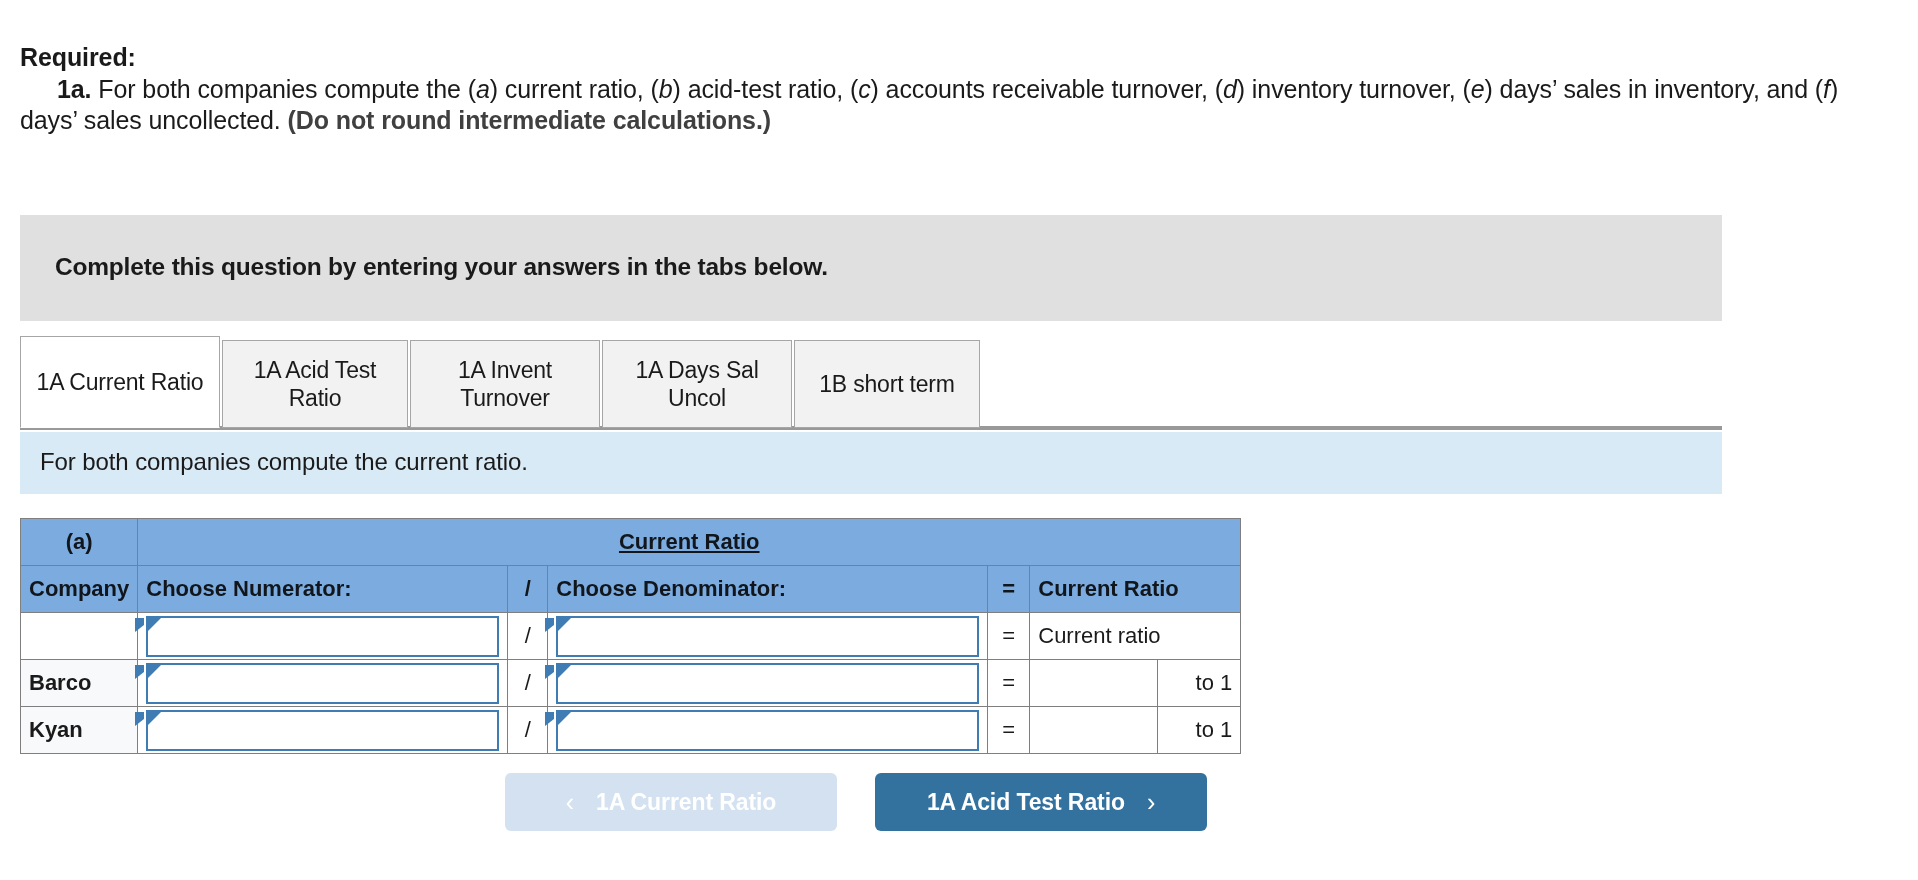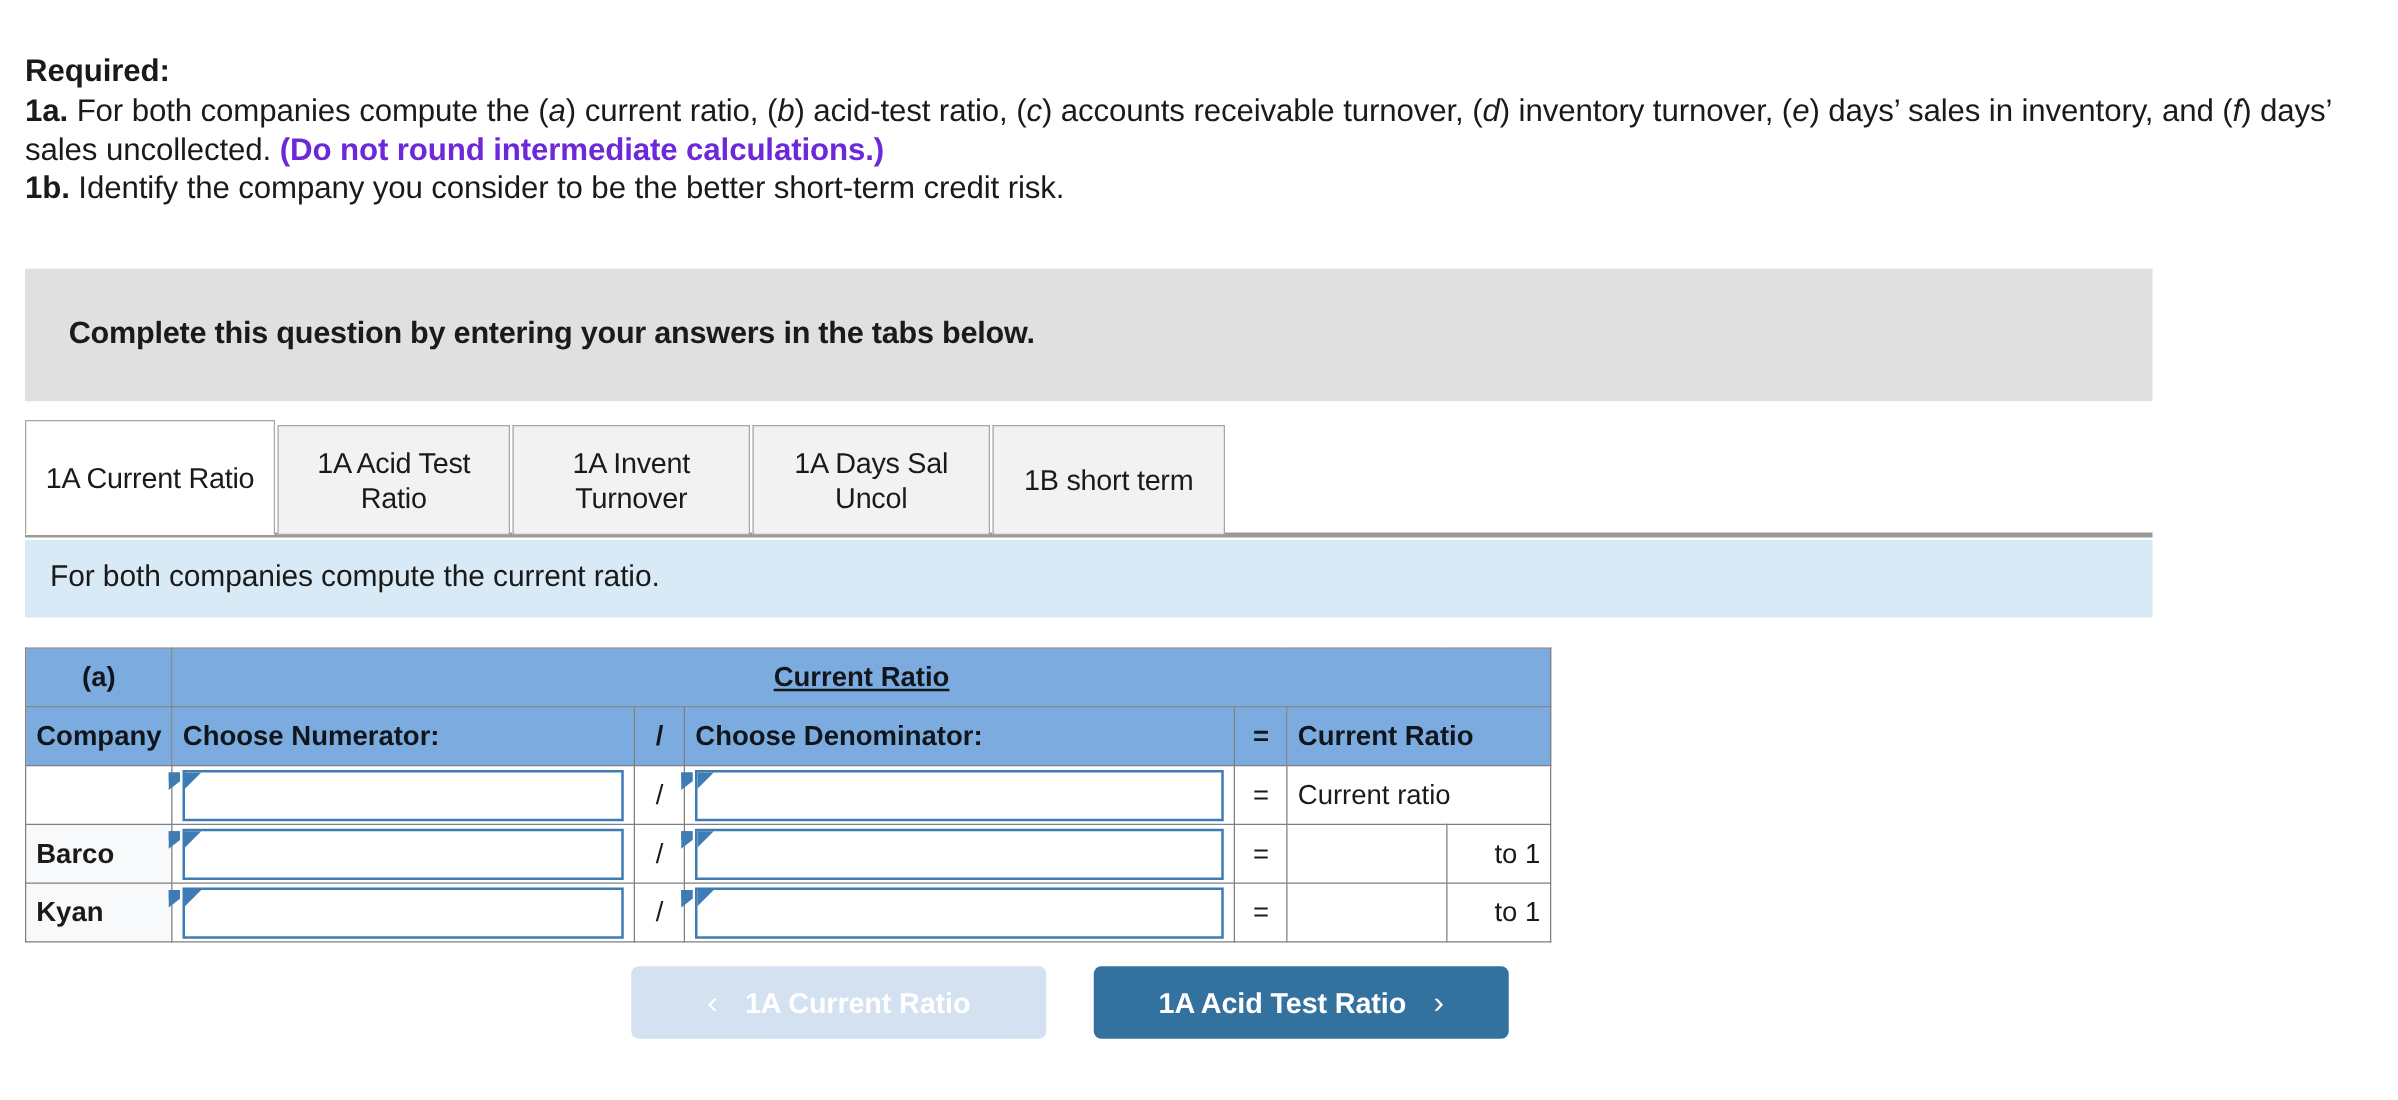--- a/index.html
+++ b/index.html
@@ -28,24 +28,25 @@
     font-size: 25px;
     display: block;
     margin-bottom: 1px;
     margin-top: 24px;
   }
   .req-line {
     display: block;
   }
   .req-label {
     font-weight: bold;
+    margin-left: 37px;
   }
   .ital { font-style: italic; }
   .warn {
-    color: #6d28d9;
+    color: #404040;
     font-weight: bold;
   }
 
   
   .grey-banner {
     position: absolute;
     left: 20px;
     top: 215px;
     width: 1702px;
     height: 106px;
@@ -252,23 +253,20 @@
     line-height: 1;
   }
 </style>
 </head>
 <body>
 
 <div class="required-block">
   <span class="required-title">Required:</span>
   <span class="req-line">
     <span class="req-label">1a.</span><span class="req-text-1a"><span> For both companies compute the (</span><span class="ital">a</span><span>) current ratio, (</span><span class="ital">b</span><span>) acid-test ratio, (</span><span class="ital">c</span><span>) accounts receivable turnover, (</span><span class="ital">d</span><span>) inventory turnover, (</span><span class="ital">e</span><span>) days’ sales in inventory, and (</span><span class="ital">f</span><span>) days’ sales uncollected. </span><span class="warn">(Do not round intermediate calculations.)</span></span>
-  </span>
-  <span class="req-line">
-    <span class="req-label">1b.</span><span class="req-text-1b"><span> Identify the company you consider to be the better short-term credit risk.</span></span>
   </span>
 </div>
 
 <div class="grey-banner">
   <div class="grey-banner-text">Complete this question by entering your answers in the tabs below.</div>
 </div>
 
 <div class="tabstrip">
   <div class="tab-underline"></div>
   <div class="tabs-row">

